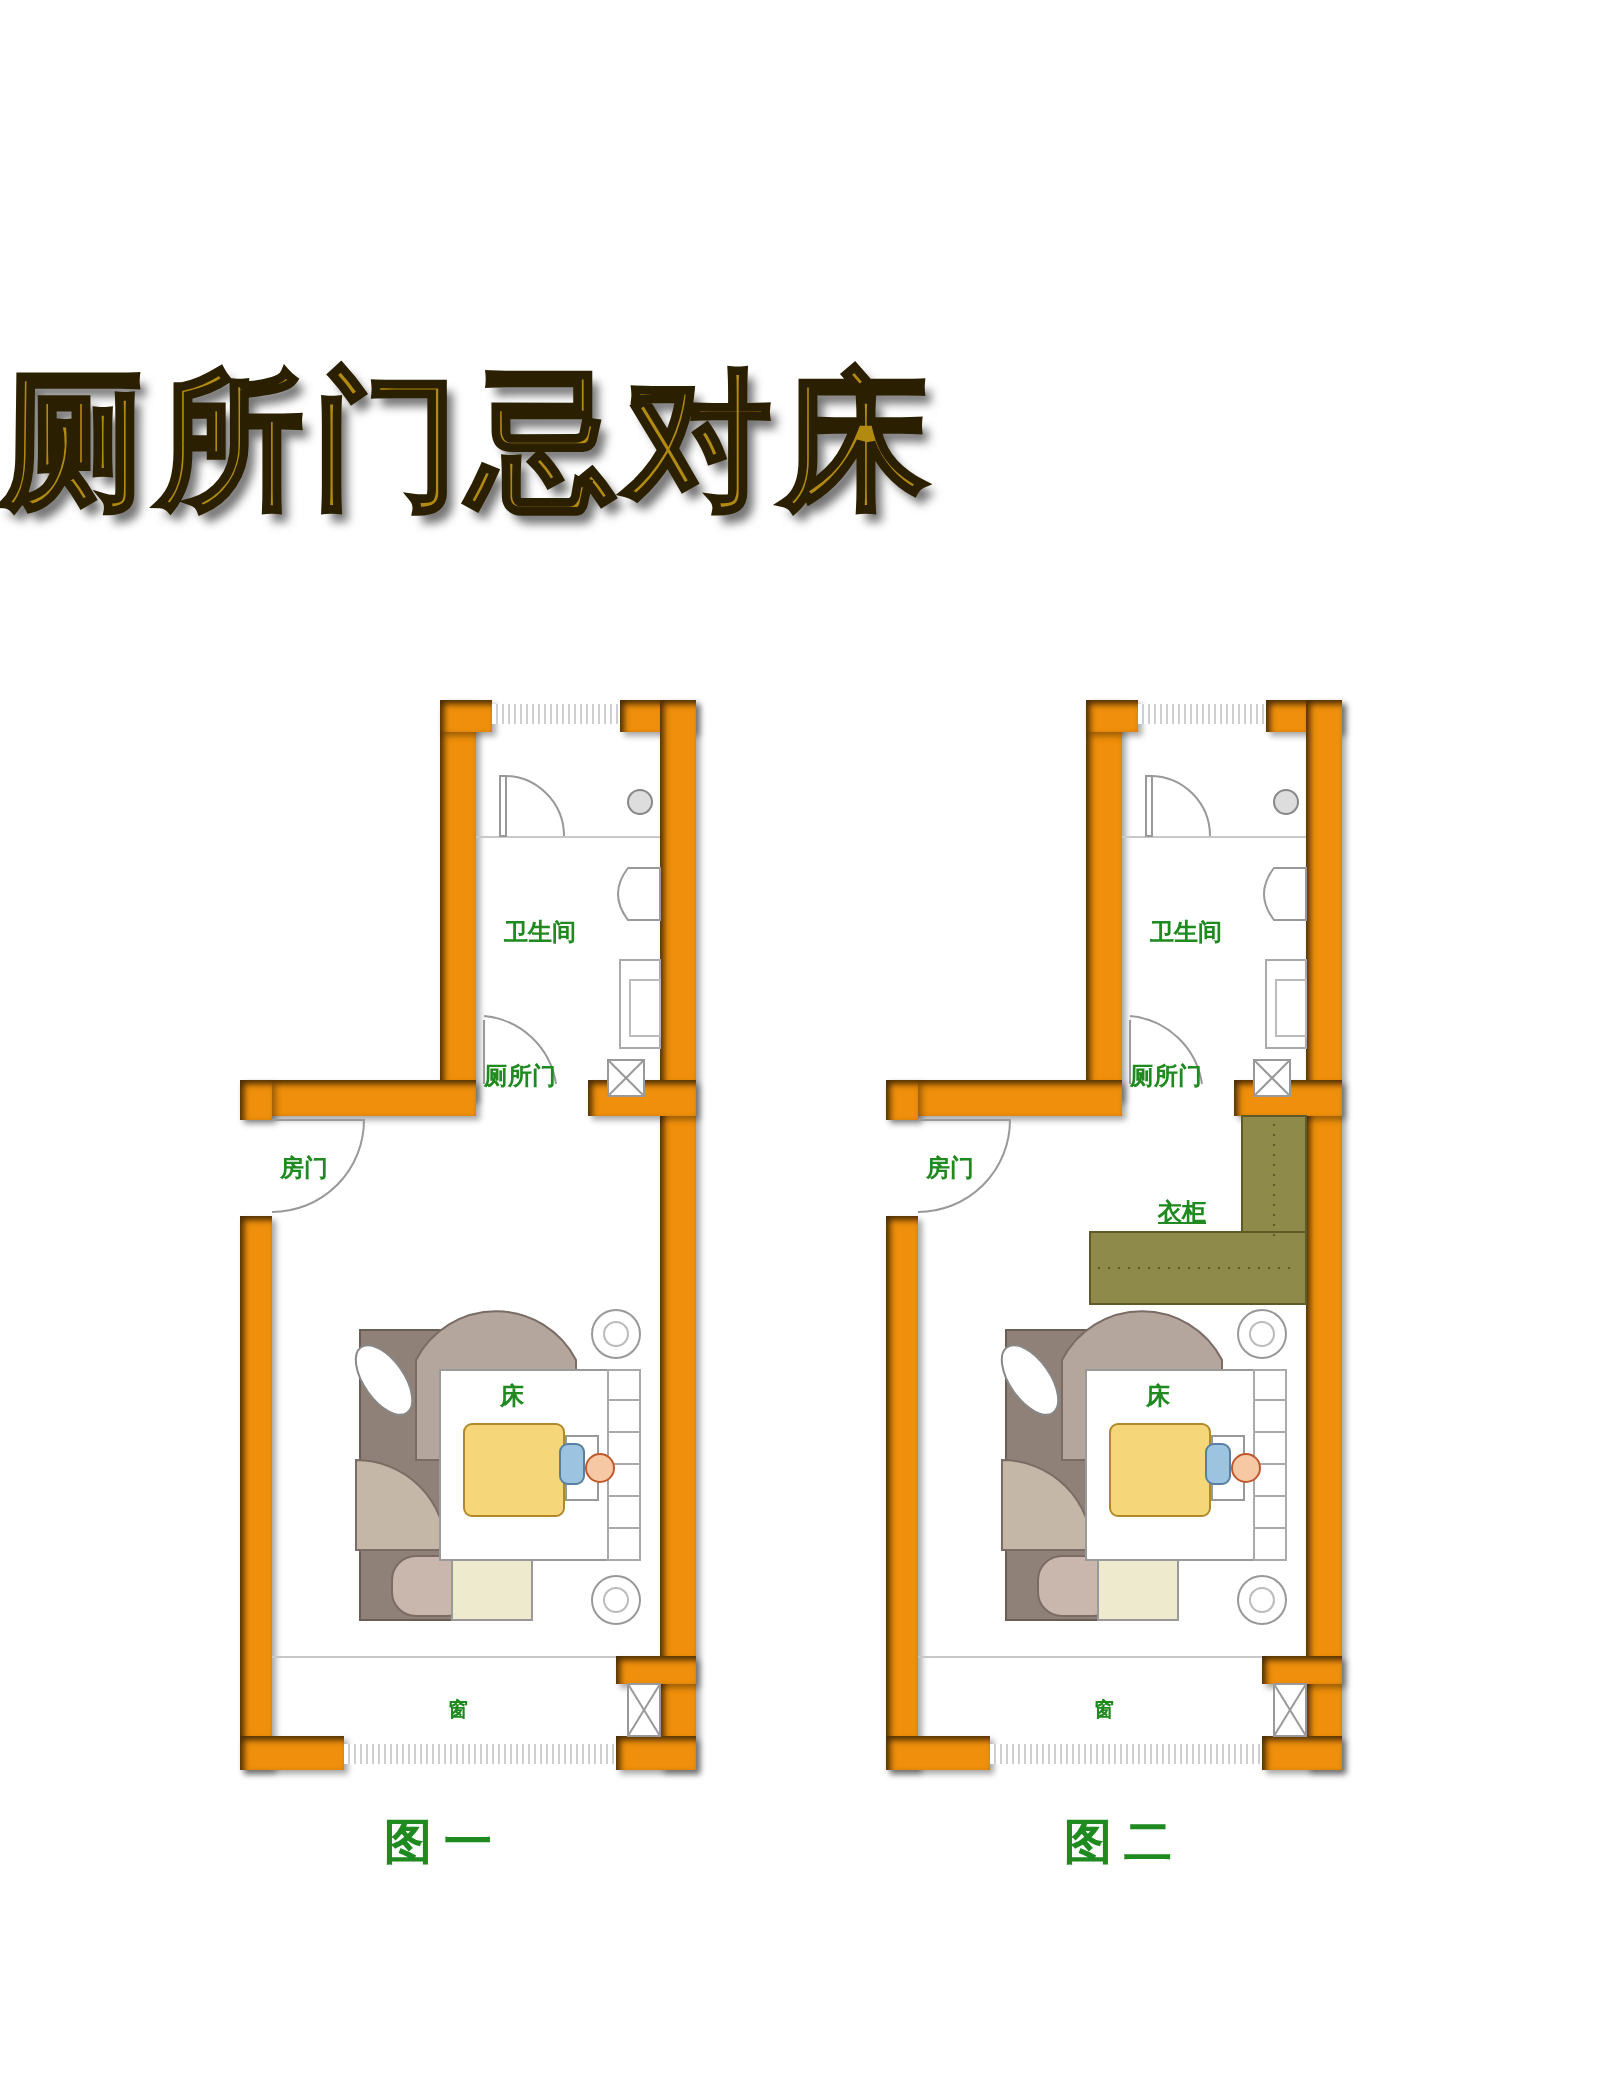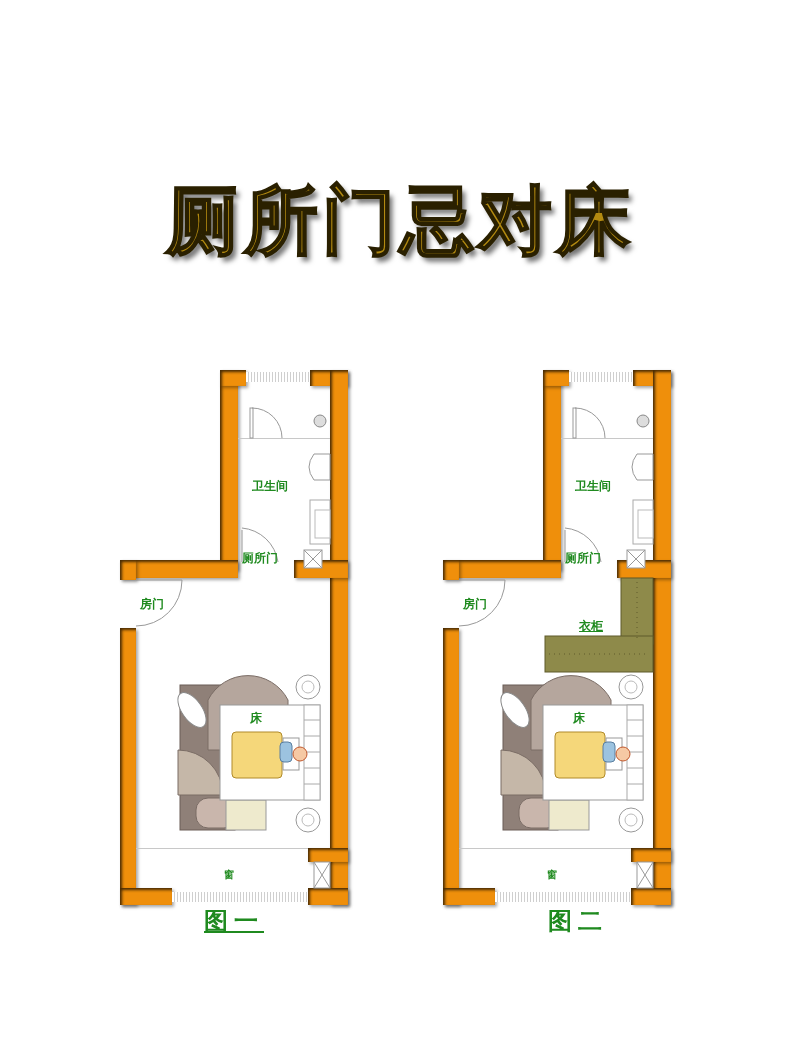--- a/index.html
+++ b/index.html
@@ -1,24 +1,24 @@
 <!DOCTYPE html>
 <html><head>
 <meta charset="utf-8">
 <style>
   html, body { margin:0; padding:0; background:#ffffff; }
   body { width:800px; height:1044px; position:relative; overflow:hidden; font-family:"DejaVu Sans", sans-serif; }
   .title {
-    position:absolute; left:0; top:172px; width:800px; text-align:center;
+    position:absolute; left:0; top:172px; width:800px; 
     font-size:74px; font-weight:bold; letter-spacing:4px;
     color:#b38a10;
     -webkit-text-stroke:2px #2a2000;
     text-shadow: 4px 5px 5px rgba(0,0,0,0.55);
   }
-  .plan { position:absolute; top:370px; width:232px; height:535px;text-align:right; }
+  .plan { position:absolute; top:350px; width:232px; height:535px;text-align:right; }
   .plan1 { left:118px; }
   .plan2 { left:441px; }
   .wall { position:absolute; background:#ef8f0b; box-shadow: 2px 2px 3px rgba(0,0,0,0.7) inset, 2px 2px 3px rgba(0,0,0,0.35); }
   .winv { position:absolute; background:repeating-linear-gradient(to right,#ffffff 0 2px,#cfcfcf 2px 3px); }
   .label { position:absolute; color:#1f8a1f; font-weight:bold; font-size:12px; white-space:nowrap; }
   .caption { position:absolute; top:905px; color:#1f8a1f; font-weight:bold; font-size:24px; letter-spacing:6px; }
   .line { position:absolute; background:#c8c8c8; }
   svg { position:absolute; overflow:visible; }
 </style>
 </head>
@@ -100,21 +100,21 @@
     <rect x="162" y="372" width="12" height="20" rx="4" fill="#9cc3e0" stroke="#5a7fa0"></rect>
     <circle cx="182" cy="384" r="7" fill="#f6c9a4" stroke="#c0582d"></circle>
   </svg>
 
   <div class="label" style="left:134px;top:108px;">卫生间</div>
   <div class="label" style="left:124px;top:180px;">厕所门</div>
   <div class="label" style="left:22px;top:226px;">房门</div>
   <div class="label" style="left:132px;top:340px;">床</div>
   <div class="label" style="left:106px;top:498px;font-size:10px;">窗</div>
 </div>
-<div class="caption" style="left:204px;text-decoration:underline;">图一</div>
+<div class="caption" style="left:192px;">图一</div>
 
 <div class="plan plan2">
   <div class="wall" style="left:102px;top:0;width:18px;height:200px;"></div>
   <div class="wall" style="left:102px;top:0;width:26px;height:16px;"></div>
   <div class="wall" style="left:192px;top:0;width:38px;height:16px;"></div>
   <div class="winv" style="left:128px;top:2px;width:64px;height:10px;"></div>
   <div class="wall" style="left:212px;top:0;width:18px;height:535px;"></div>
   <div class="wall" style="left:2px;top:190px;width:118px;height:18px;"></div>
   <div class="wall" style="left:176px;top:190px;width:54px;height:18px;"></div>
   <div class="wall" style="left:2px;top:190px;width:16px;height:20px;"></div>
@@ -172,13 +172,13 @@
     <circle cx="182" cy="384" r="7" fill="#f6c9a4" stroke="#c0582d"></circle>
   </svg>
 
   <div class="label" style="left:134px;top:108px;">卫生间</div>
   <div class="label" style="left:124px;top:180px;">厕所门</div>
   <div class="label" style="left:22px;top:226px;">房门</div>
   <div class="label" style="left:138px;top:248px;text-decoration:underline;">衣柜</div>
   <div class="label" style="left:132px;top:340px;">床</div>
   <div class="label" style="left:106px;top:498px;font-size:10px;">窗</div>
 </div>
-<div class="caption" style="left:548px;">图二</div>
+<div class="caption" style="left:532px;">图二</div>
 
 </body></html>

